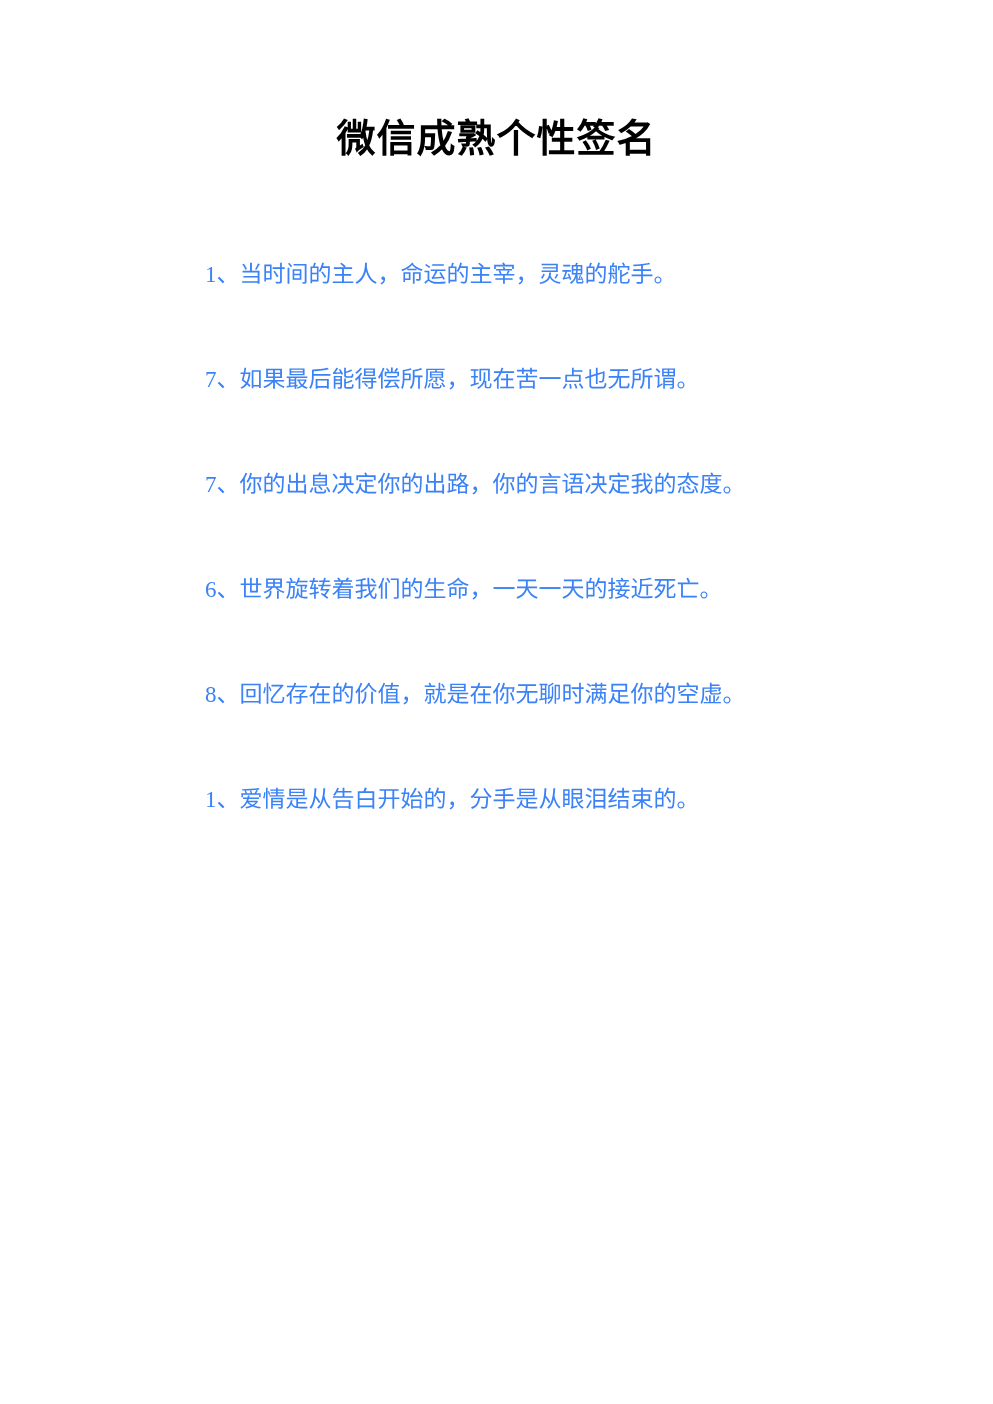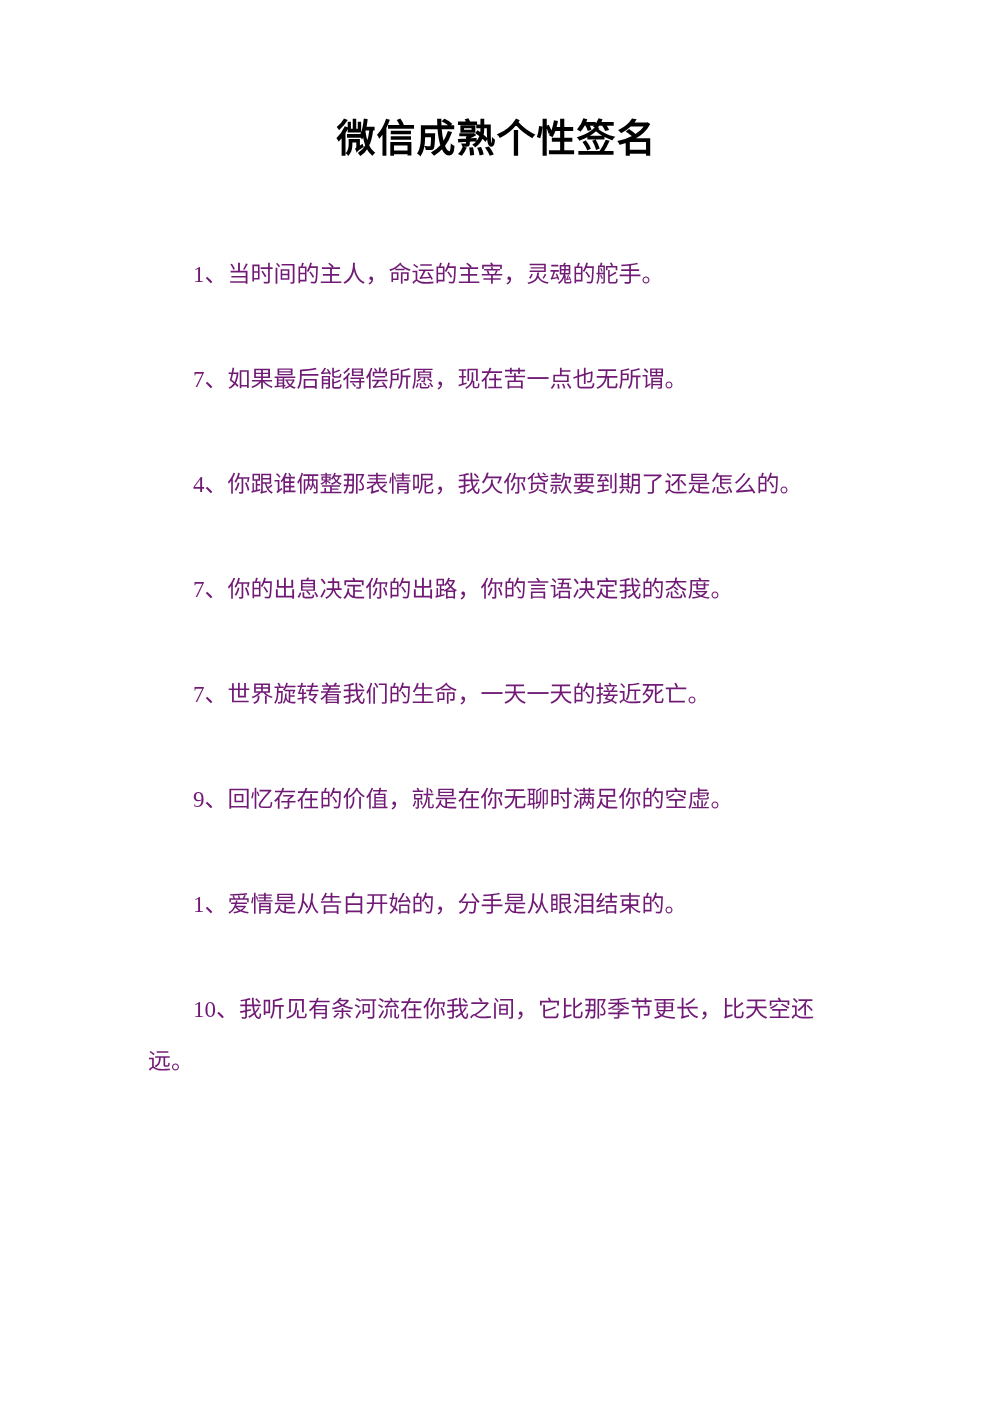--- a/index.html
+++ b/index.html
@@ -29,37 +29,35 @@
       font-size: 39px;
       line-height: 54px;
       color: #000000;
       letter-spacing: 1px;
     }
     .content {
       margin-left: 148px;
       width: 680px;
     }
     .sig {
-      margin: 0 0 53px 0;
+      margin: 0 0 53px 12px;
       font-size: 23px;
       line-height: 52px;
       text-indent: 45px;
-      color: #701a75;
+      color: #3b82f6;
       word-break: normal;
     }
   </style>
 </head>
 <body>
 
 <div class="page">
   <h1 class="doc-title">微信成熟个性签名</h1>
 
   <div class="content">
     <p class="sig">1、当时间的主人，命运的主宰，灵魂的舵手。</p>
     <p class="sig">7、如果最后能得偿所愿，现在苦一点也无所谓。</p>
-    <p class="sig">4、你跟谁俩整那表情呢，我欠你贷款要到期了还是怎么的。</p>
     <p class="sig">7、你的出息决定你的出路，你的言语决定我的态度。</p>
-    <p class="sig">7、世界旋转着我们的生命，一天一天的接近死亡。</p>
-    <p class="sig">9、回忆存在的价值，就是在你无聊时满足你的空虚。</p>
+    <p class="sig">6、世界旋转着我们的生命，一天一天的接近死亡。</p>
+    <p class="sig">8、回忆存在的价值，就是在你无聊时满足你的空虚。</p>
     <p class="sig">1、爱情是从告白开始的，分手是从眼泪结束的。</p>
-    <p class="sig">10、我听见有条河流在你我之间，它比那季节更长，比天空还远。</p>
   </div>
 </div>
 
 </body></html>

